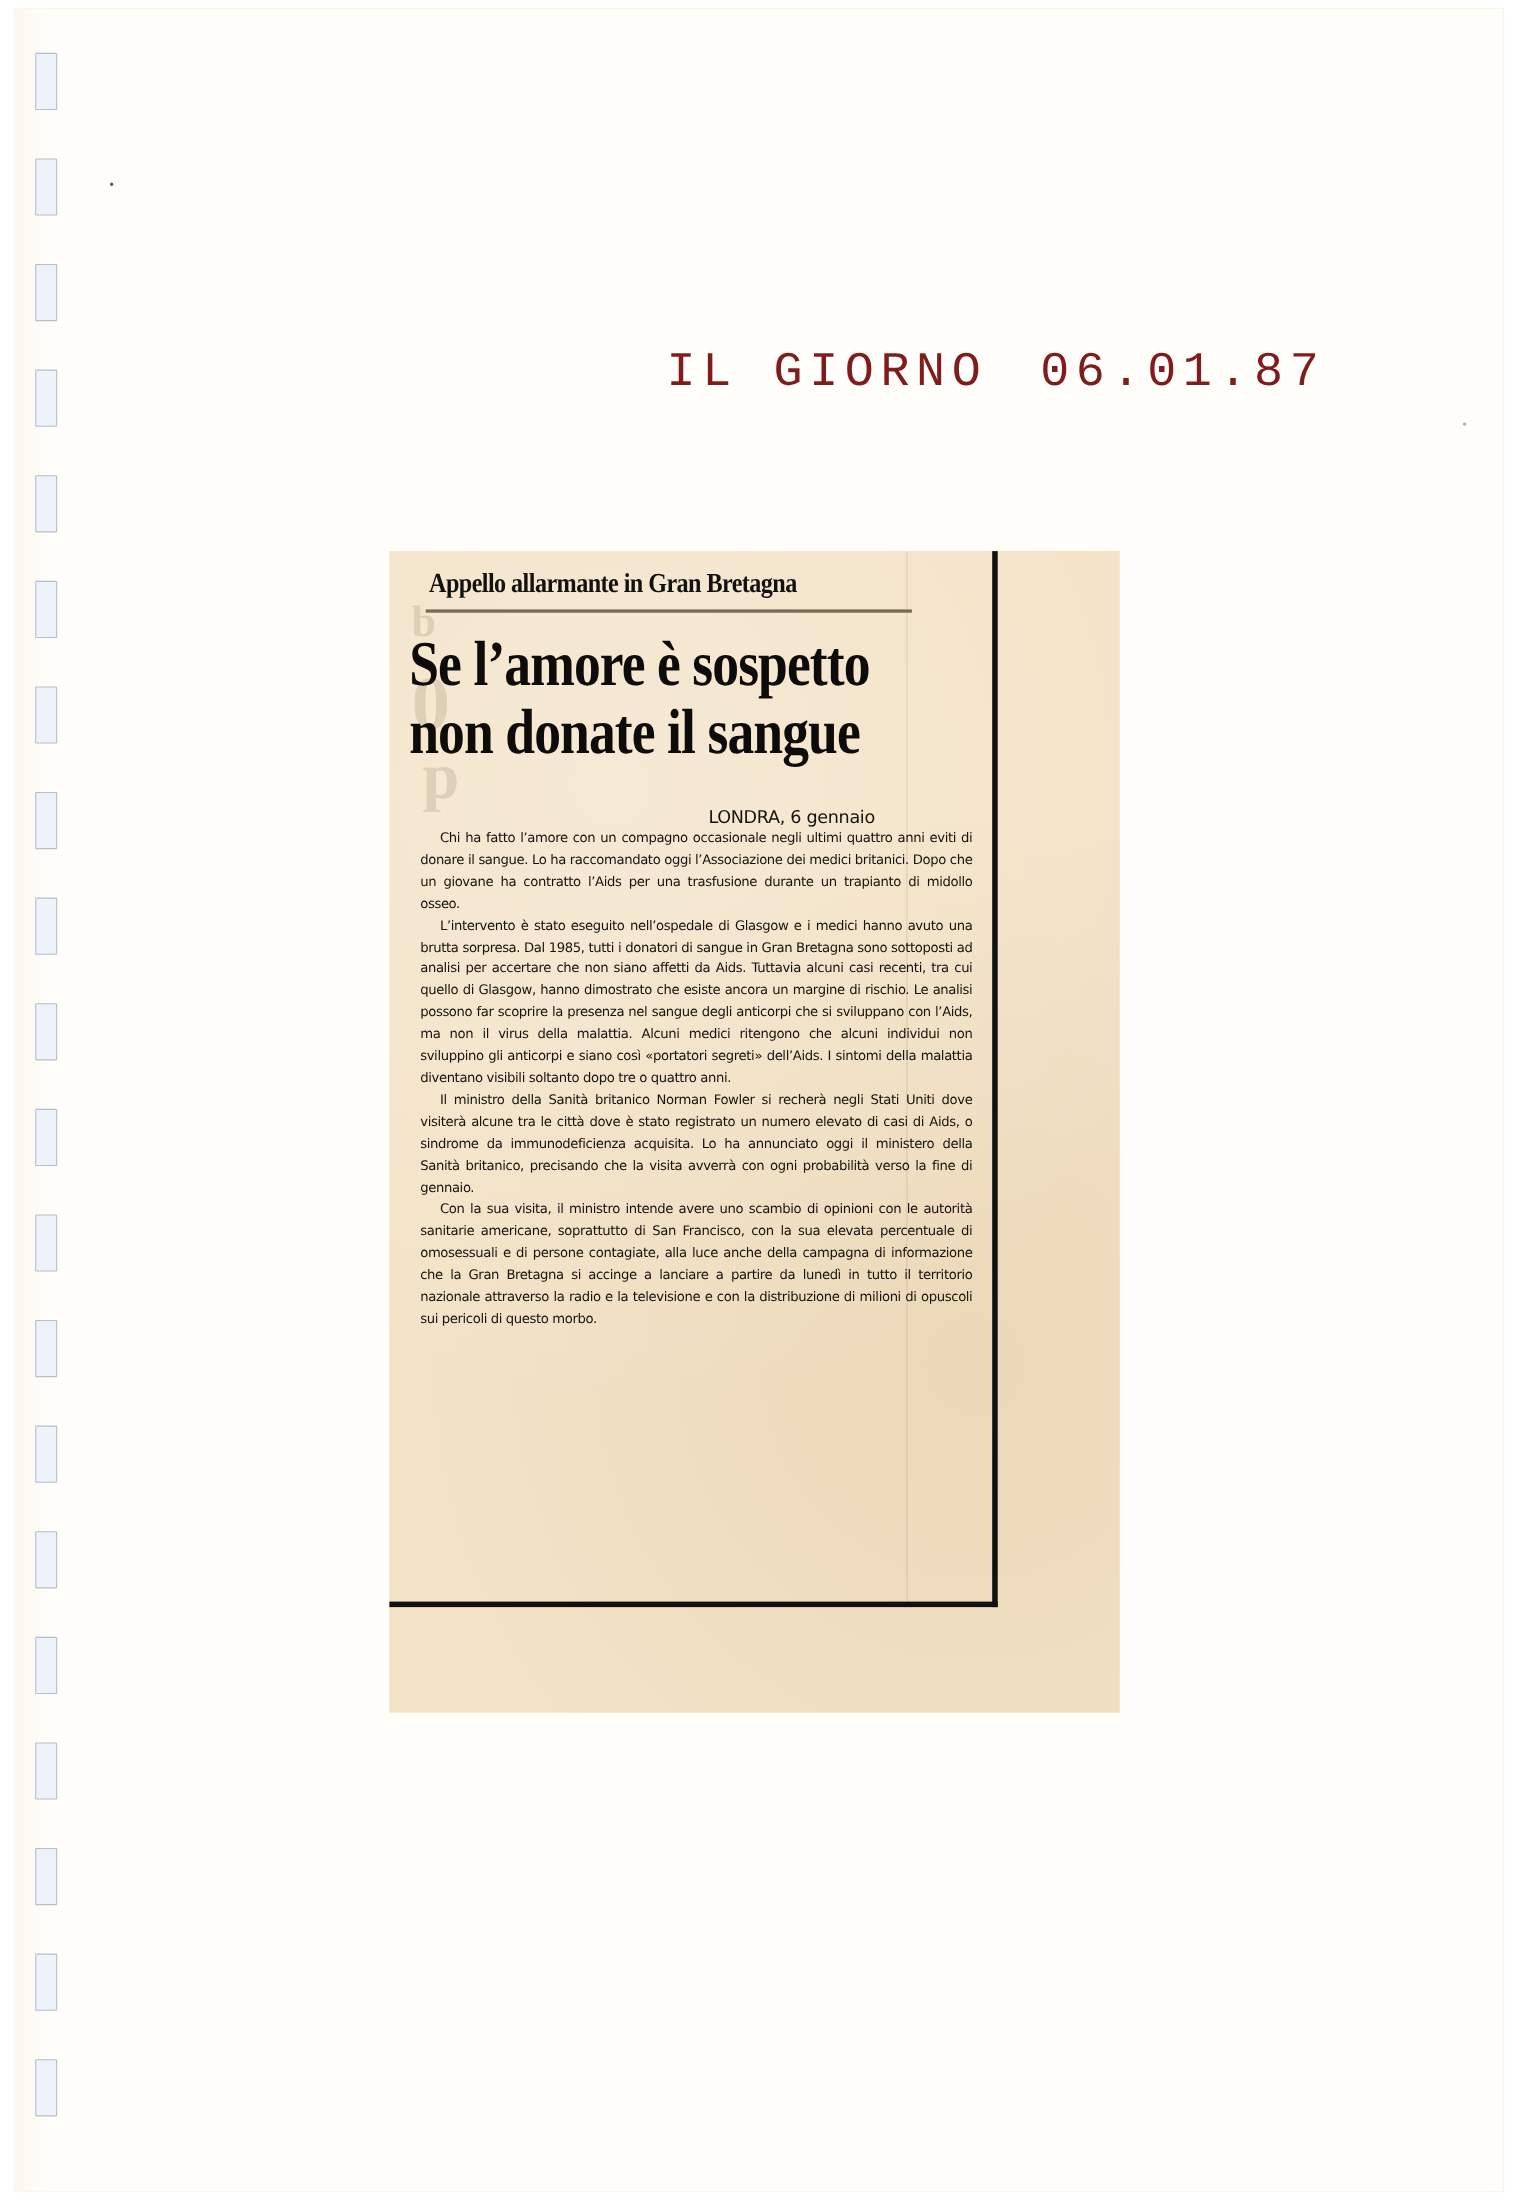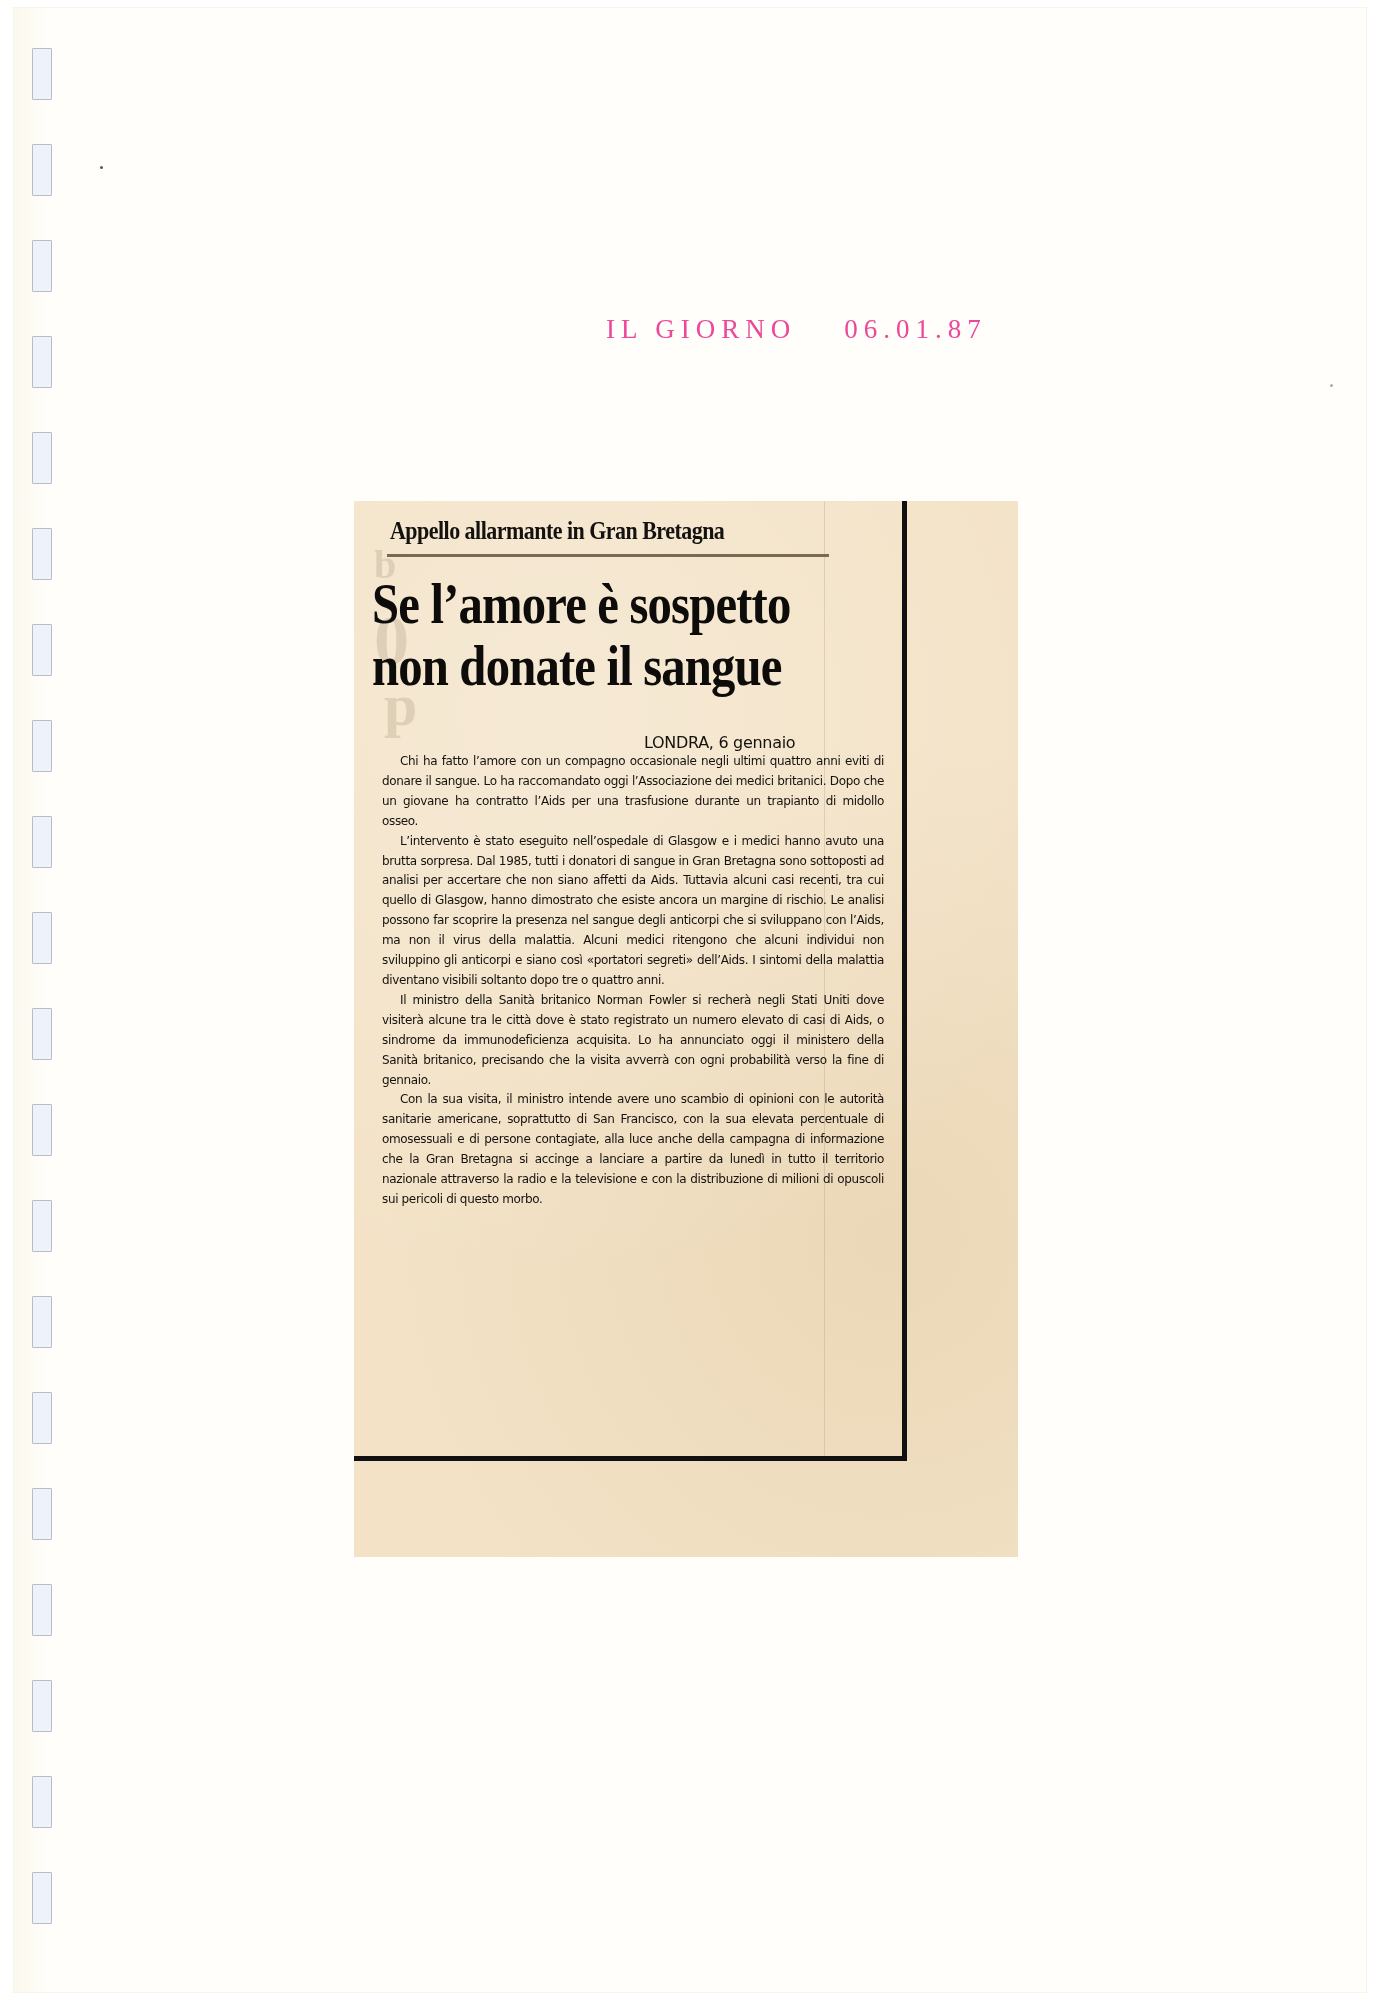--- a/index.html
+++ b/index.html
@@ -17,22 +17,22 @@
     content:""; position:absolute; left:0; top:0; bottom:0; width:36px;
     background:linear-gradient(to right, #fbf8ee, #fffefb);
   }
   .hole {
     position:absolute; left:18px; width:18px; height:50px;
     border:1px solid #b9bcc4; border-radius:1px;
     background:#eef2fb;
   }
   .handwriting {
     position:absolute; left:606px; top:314px; width:520px; height:40px;
-    font-family:Liberation Serif, serif; font-weight:300;
-    font-size:27px; letter-spacing:6px; color:#ec4899;
+    font-family:Liberation Mono, monospace; font-weight:300;
+    font-size:44px; letter-spacing:6px; color:#7f1d1d;
     white-space:nowrap;
   }
   .handwriting .gap { display:inline-block; width:48px; }
   .speck { position:absolute; width:3px; height:3px; border-radius:50%; background:#555; }
 
   .clip {
     position:absolute; left:354px; top:501px; width:664px; height:1056px;
     background:#f3e2c6;
     background-image:
       radial-gradient(circle at 30% 20%, rgba(255,255,255,0.25), transparent 60%),

